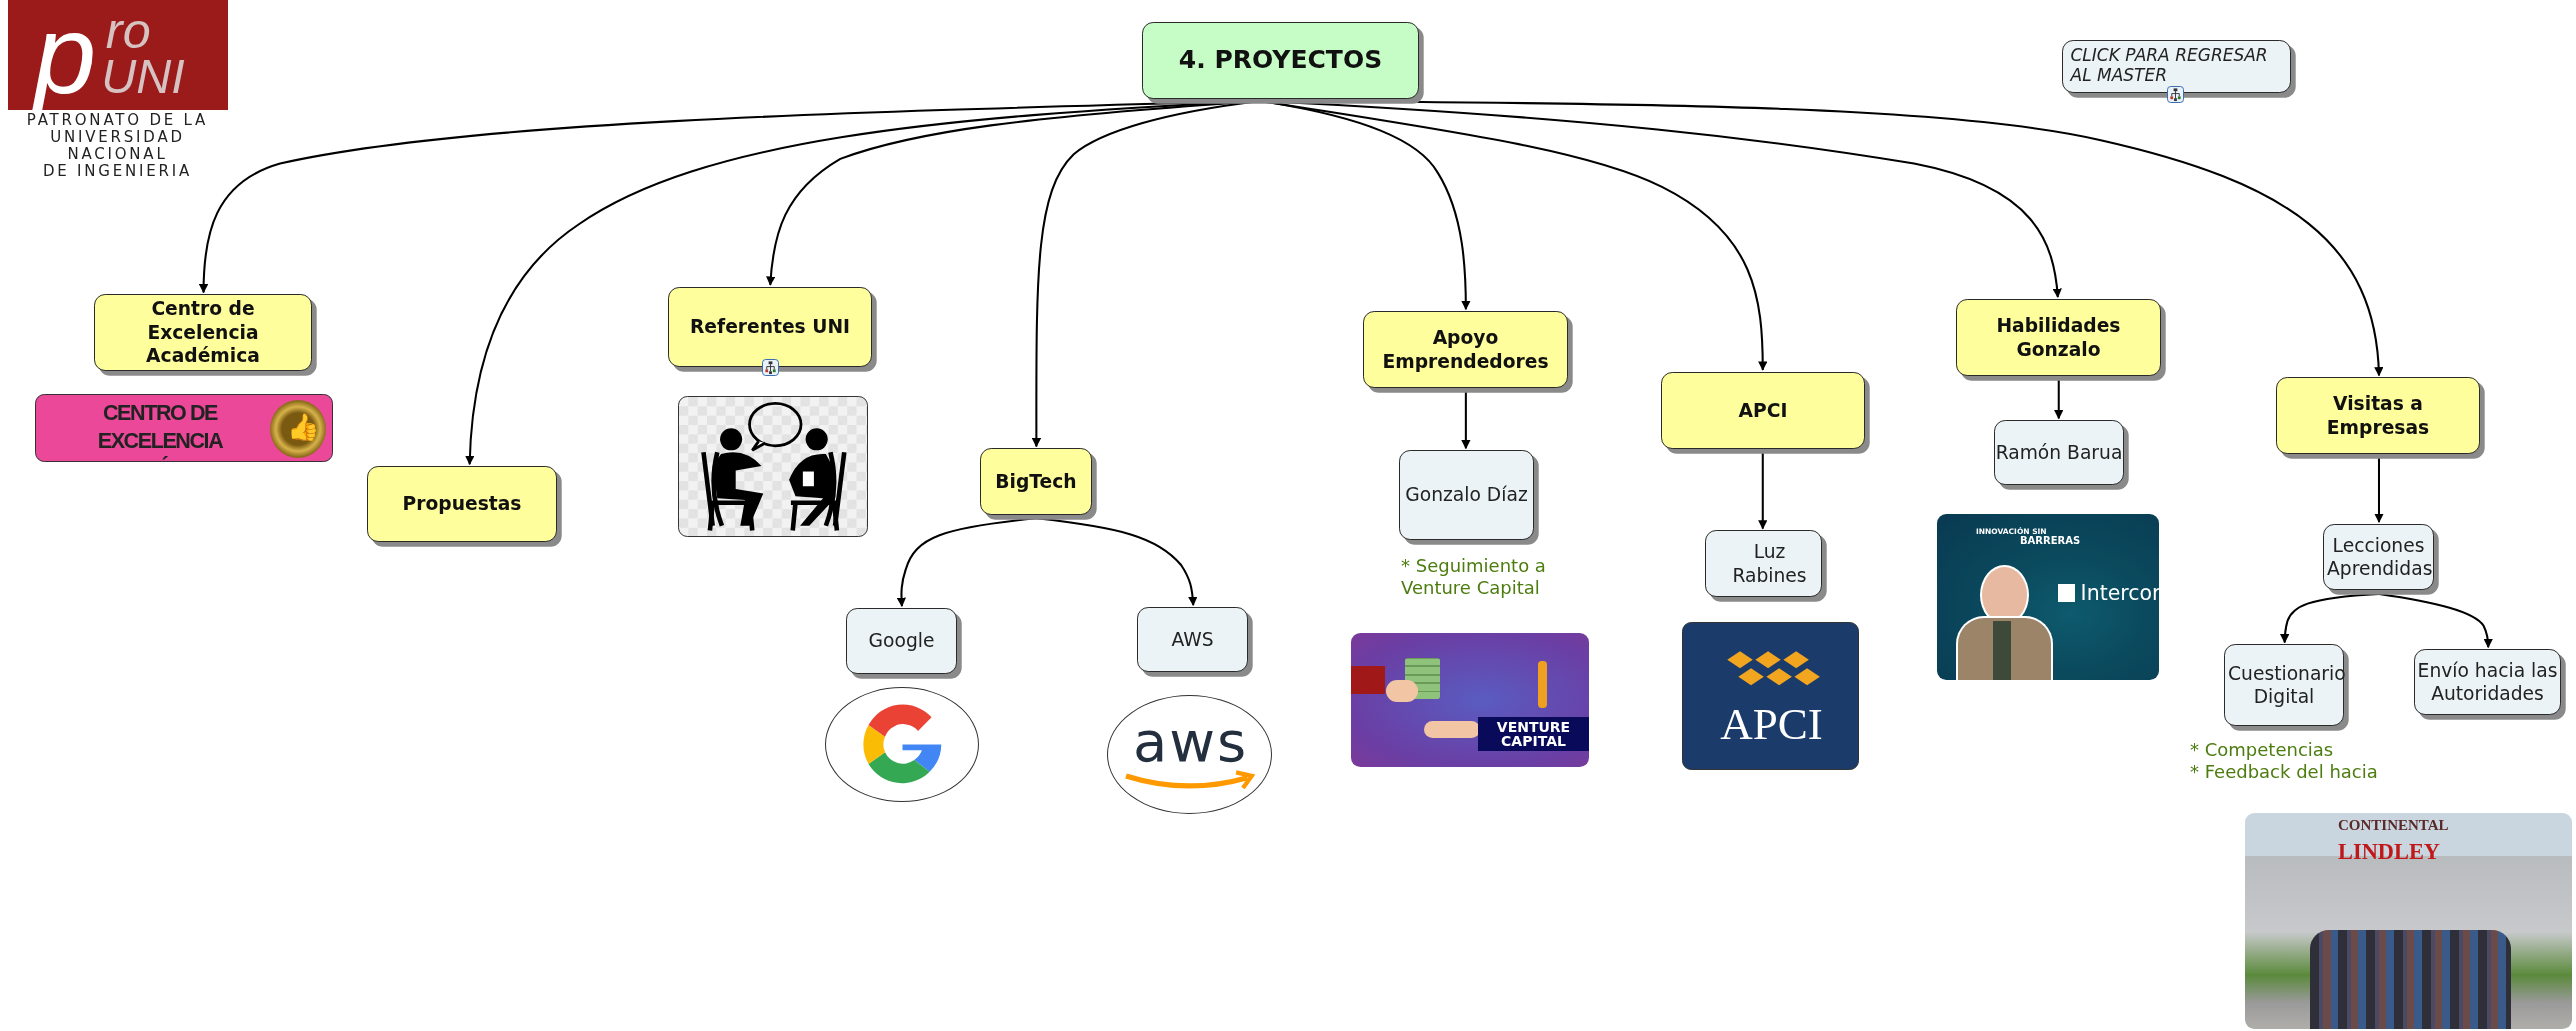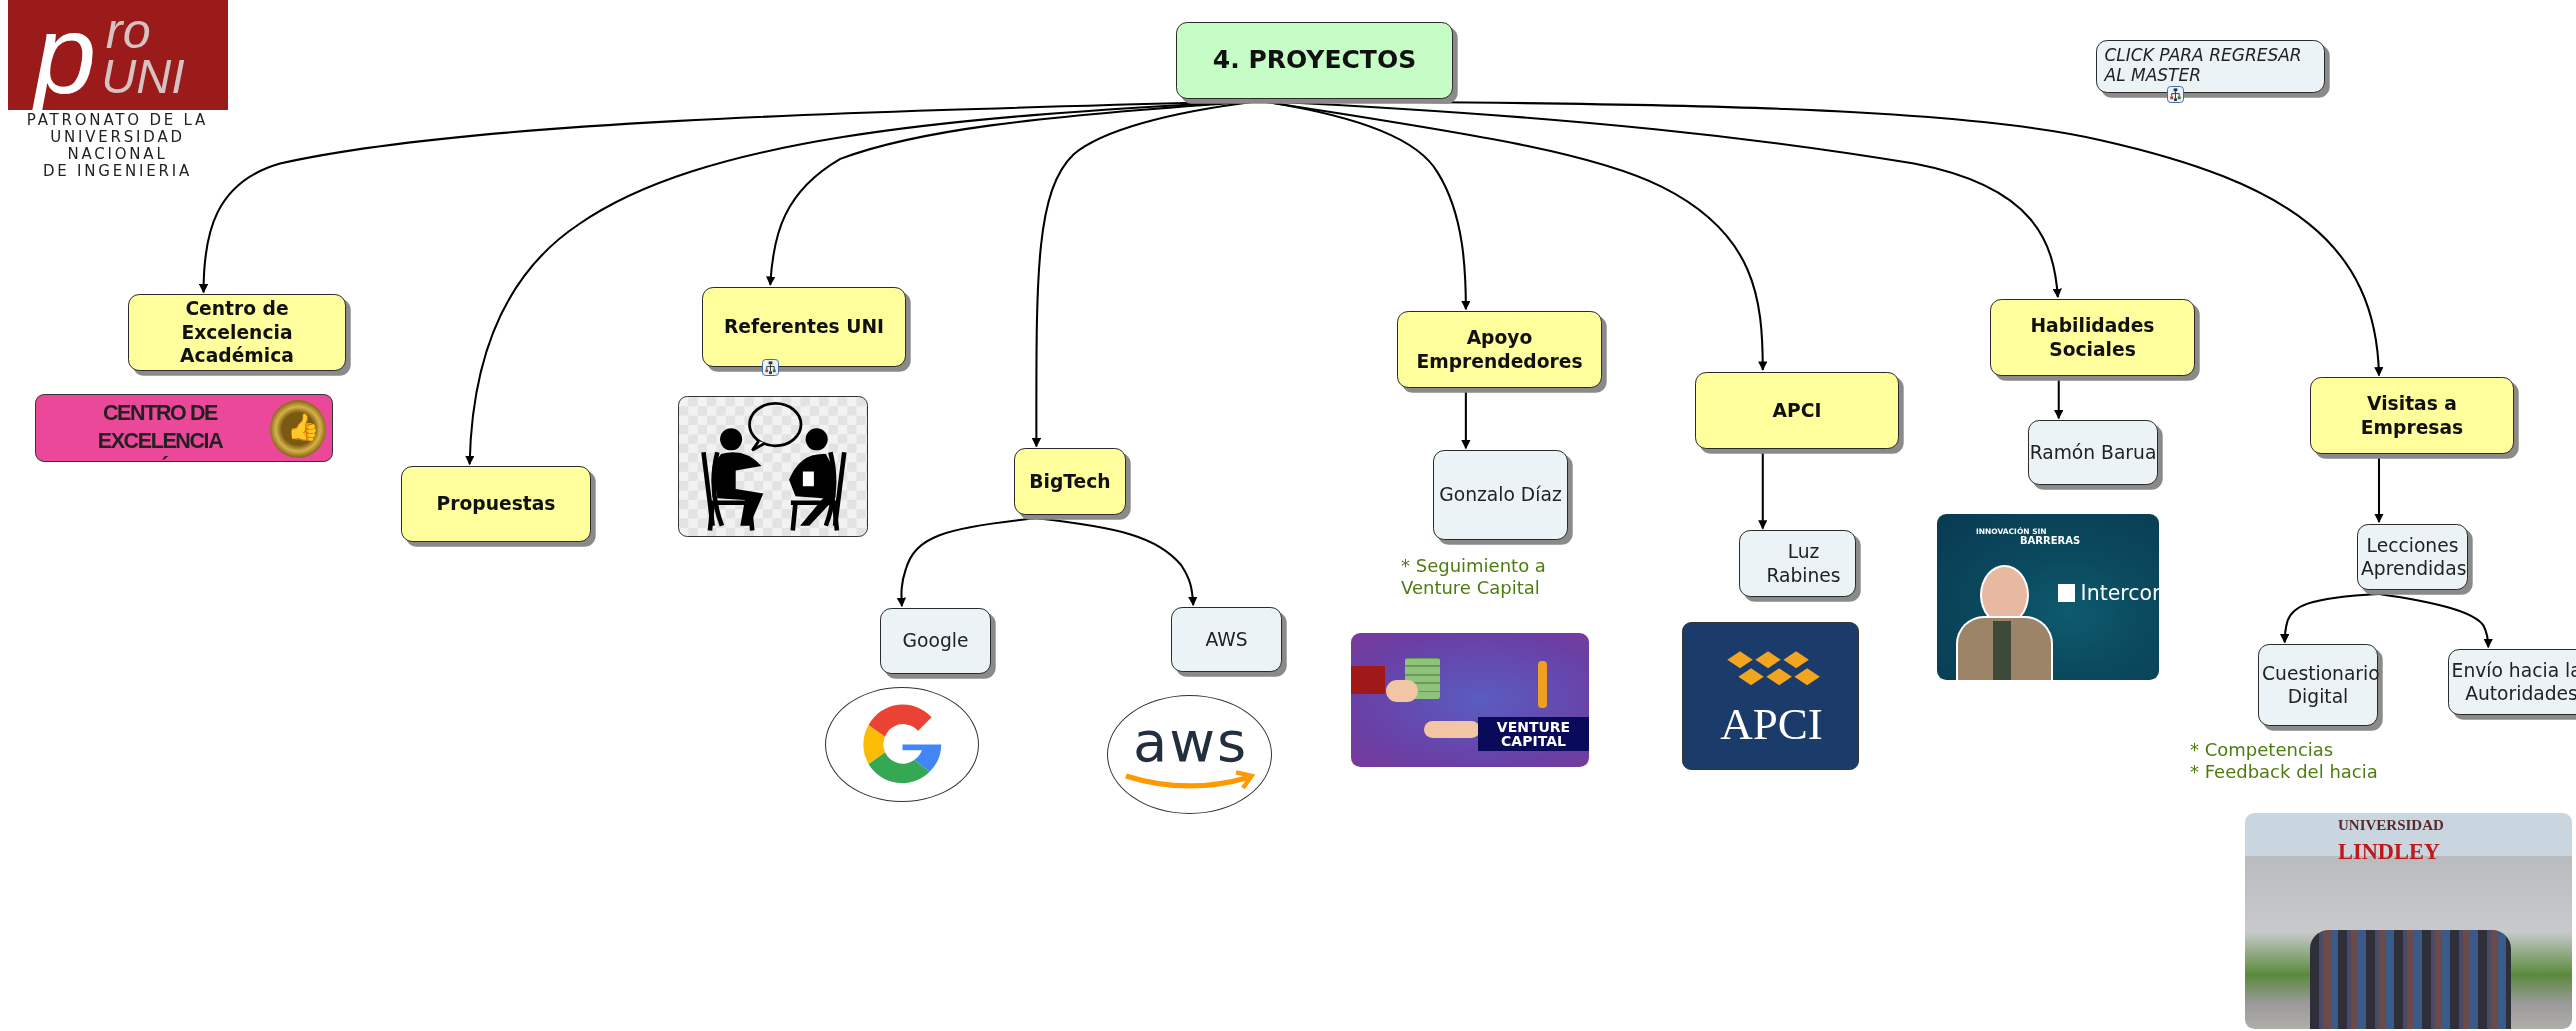--- a/index.html
+++ b/index.html
@@ -1,20 +1,20 @@
 <!DOCTYPE html>
 <html style="font-size:15px"><head>
 <meta charset="utf-8">
 <style>
   html, body { margin:0; padding:0; background:#ffffff; }
   body { width:2576px; height:1032px; position:relative; overflow:hidden; font-family:"DejaVu Sans", sans-serif; }
   #links { position:absolute; left:0; top:0; width:2576px; height:1032px; }
   .node { position:absolute; box-sizing:border-box; border:1.9px solid #2a2a2a; border-radius:11.2px;
           display:flex; align-items:center; justify-content:center; text-align:center;
-          box-shadow:4.7px 4.7px 0 #8a8a8a; line-height:1.25;margin-left:34px; }
+          box-shadow:4.7px 4.7px 0 #8a8a8a; line-height:1.25; }
   .main { background:#c6fdc6; font-weight:bold; font-size:25px; color:#111; }
   .cat  { background:#fefe9c; font-weight:bold; font-size:18.7px; color:#111; }
   .leaf { background:#ebf3f6; font-size:18.7px; color:#222; }
   .back { background:#ebf3f6; font-style:italic; font-size:17px; color:#222; text-align:left; justify-content:flex-start; align-items:flex-start; padding:3.7px 7.5px; line-height:1.2; }
   .note { position:absolute; font-size:18px; color:#4d7c0f; line-height:1.2; white-space:pre; }
   .nested-icon { position:absolute; width:17px; height:17px; border:1.4px solid #3b6fb0; border-radius:3.7px; background:#eaf2fb; box-sizing:border-box; }
   .nested-icon svg { width:100%; height:100%; display:block; }
   .img { position:absolute; box-sizing:border-box; overflow:hidden; }
   .logo-box { position:absolute; left:7.5px; top:0; width:220px; height:110px; background:#9b1b1b; }
   .logo-sub { position:absolute; left:0; top:112px; width:235px; text-align:center; font-size:15px; letter-spacing:2.8px; line-height:17px; color:#222; }
@@ -102,21 +102,21 @@
 <div class="node cat" style="left:980px; top:448px; width:112px; height:67px;">
   <span>BigTech</span>
 </div>
 <div class="node cat" style="left:1363px; top:311px; width:205px; height:77px;">
   <span style="width:187px;">Apoyo Emprendedores</span>
 </div>
 <div class="node cat" style="left:1661px; top:372px; width:204px; height:77px;">
   <span>APCI</span>
 </div>
 <div class="node cat" style="left:1956px; top:299px; width:205px; height:77px;">
-  <span style="width:140px;">Habilidades Sociales</span>
+  <span style="width:140px;">Habilidades Gonzalo</span>
 </div>
 <div class="node cat" style="left:2276px; top:377px; width:204px; height:77px;">
   <span style="width:121px;">Visitas a Empresas</span>
 </div>
 
 <div class="node leaf" style="left:846px; top:608px; width:111px; height:66px;">
   <span>Google</span>
 </div>
 <div class="node leaf" style="left:1137px; top:607px; width:111px; height:65px;">
   <span>AWS</span>
@@ -225,17 +225,17 @@
     <div style="position:absolute; left:0; top:51px; width:93px; height:63px; border-radius:28px 28px 0 0; background:#9c8468; border:2.8px solid #fff; border-bottom:none;"></div>
     <div style="position:absolute; left:37px; top:56px; width:18.7px; height:59px; background:#3d4a3a;"></div>
   </div>
   <div style="position:absolute; left:121px; top:67px; color:#fff; font-size:20.5px; display:flex; align-items:center; gap:5.6px;">
     <span style="display:inline-block; width:17px; height:18.7px; background:#fff;"></span>
     <span>Intercorp</span>
   </div>
 </div>
 
 <div class="img rounded" style="left:2245px; top:813px; width:327px; height:216px; background:linear-gradient(180deg, #c9d6e0 0%, #c9d6e0 20%, #b9bcbf 20%, #c7c9cb 55%, #5b8a3c 75%, #9a9a9a 88%, #b0aeaa 100%);">
-  <div style="position:absolute; left:93px; top:3.7px; font-family:'Liberation Serif', serif; font-weight:bold; font-size:15px; color:#5a2a2a;">UNIVERSIDAD</div>
+  <div style="position:absolute; left:93px; top:3.7px; font-family:'Liberation Serif', serif; font-weight:bold; font-size:15px; color:#5a2a2a;">CONTINENTAL</div>
   <div style="position:absolute; left:93px; top:26px; font-family:'Liberation Serif', serif; font-weight:bold; font-size:22.4px; color:#c01818;">LINDLEY</div>
   <div style="position:absolute; left:65px; top:117px; width:201px; height:99px; background:repeating-linear-gradient(90deg, #2f2f3a 0 9.3px, #4a4a64 9.3px 13px, #6b4a4a 13px 20.5px, #3a5a8a 20.5px 28px); border-radius:18.7px 18.7px 0 0;"></div>
 </div>
 
 
 </body></html>

